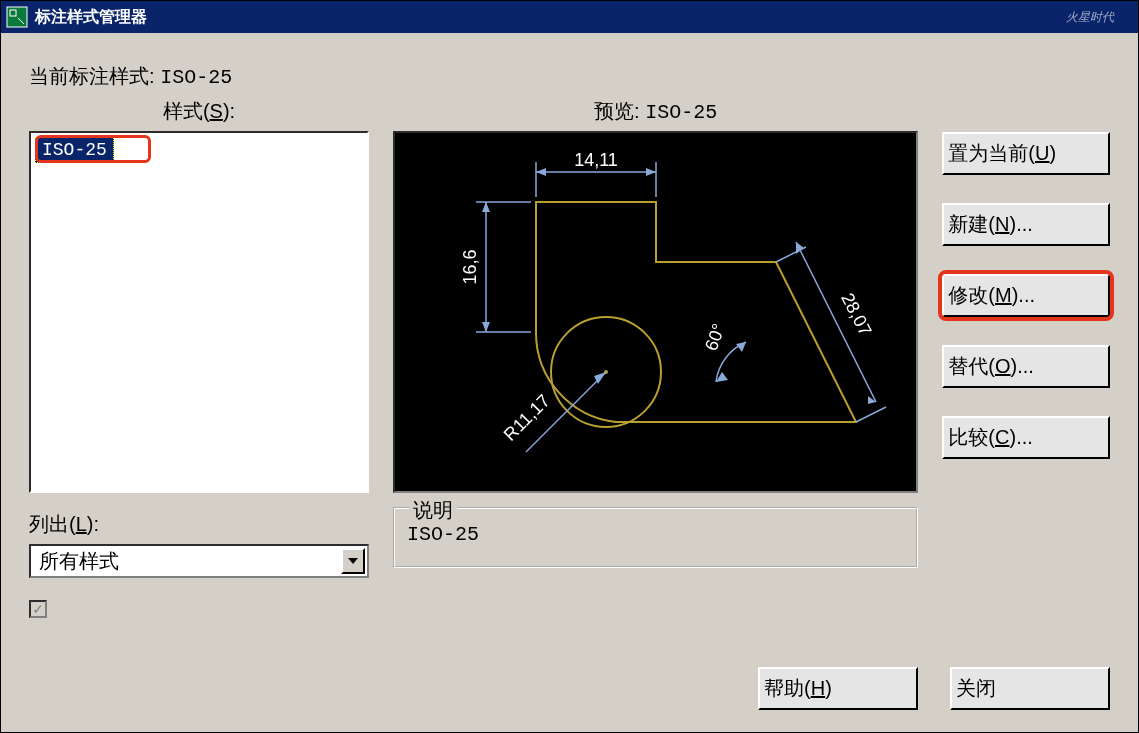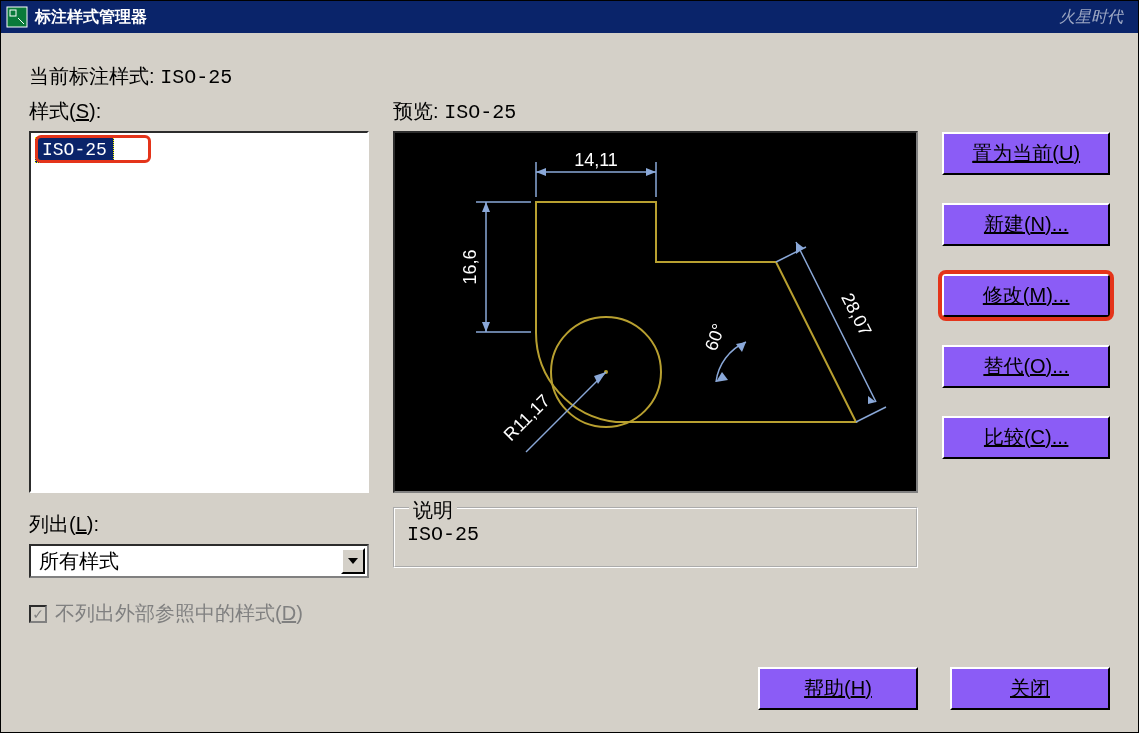--- a/index.html
+++ b/index.html
@@ -28,23 +28,23 @@
   display: flex;
   align-items: center;
   justify-content: center;
 }
 .titlebar-text {
   font-size: 16px;
   font-weight: bold;
   flex: 1;
 }
 .watermark {
-  font-size: 16px;
+  font-size: 12px;
   opacity: 0.6;
-  margin-right: 11px;
+  margin-right: 20px;
   font-style: italic;
 }
 
 .content {
   padding: 30px 28px 4px 28px;
   height: calc(100% - 32px);
   position: relative;
 }
 
 .current-style-row {
@@ -67,20 +67,21 @@
   width: 180px;
   display: flex;
   flex-direction: column;
   gap: 28px;
   padding-top: 34px;
 }
 
 .section-label {
   font-size: 20px;
   margin-bottom: 6px;
+  text-align: center;
 }
 
 .listbox {
   background: #fff;
   border: 2px inset #fff;
   border-top-color: #808080;
   border-left-color: #808080;
   border-right-color: #fff;
   border-bottom-color: #fff;
   height: 362px;
@@ -111,30 +112,29 @@
   background: #000;
   border: 2px inset #808080;
   height: 362px;
   position: relative;
   display: flex;
   align-items: center;
   justify-content: center;
 }
 
 .btn {
-  background: #8b5cf6;
+  background: #e5e5e5;
   border: 2px outset #fff;
   border-right-color: #404040;
   border-bottom-color: #404040;
   padding: 6px 4px;
   font-size: 20px;
   cursor: pointer;
-  text-align: center;
+  text-align: left;
   font-family: inherit;
-  text-decoration: underline;
 }
 .btn-highlighted {
   position: relative;
 }
 .red-highlight-btn {
   position: absolute;
   top: -4px;
   left: -4px;
   right: -4px;
   bottom: -4px;
@@ -259,21 +259,20 @@
         <span class="dropdown-text">所有样式</span>
         <span class="dropdown-arrow">
           <svg width="10" height="6" viewBox="0 0 10 6">
               <polygon points="0,0 10,0 5,6" fill="#000"></polygon>
             </svg>
         </span>
       </div>
 
       <div class="checkbox-row">
         <div class="checkbox">✓</div>
-        <span>不列出外部参照中的样式(<span class="underline">D</span>)</span>
       </div>
     </div>
 
     <div class="mid-col">
       <div class="section-label">
         <span>预览: </span><span style="font-family:'Courier New',monospace">ISO-25</span>
       </div>
       <div class="preview-box">
         <svg width="480" height="340" viewBox="0 0 480 340">
 

